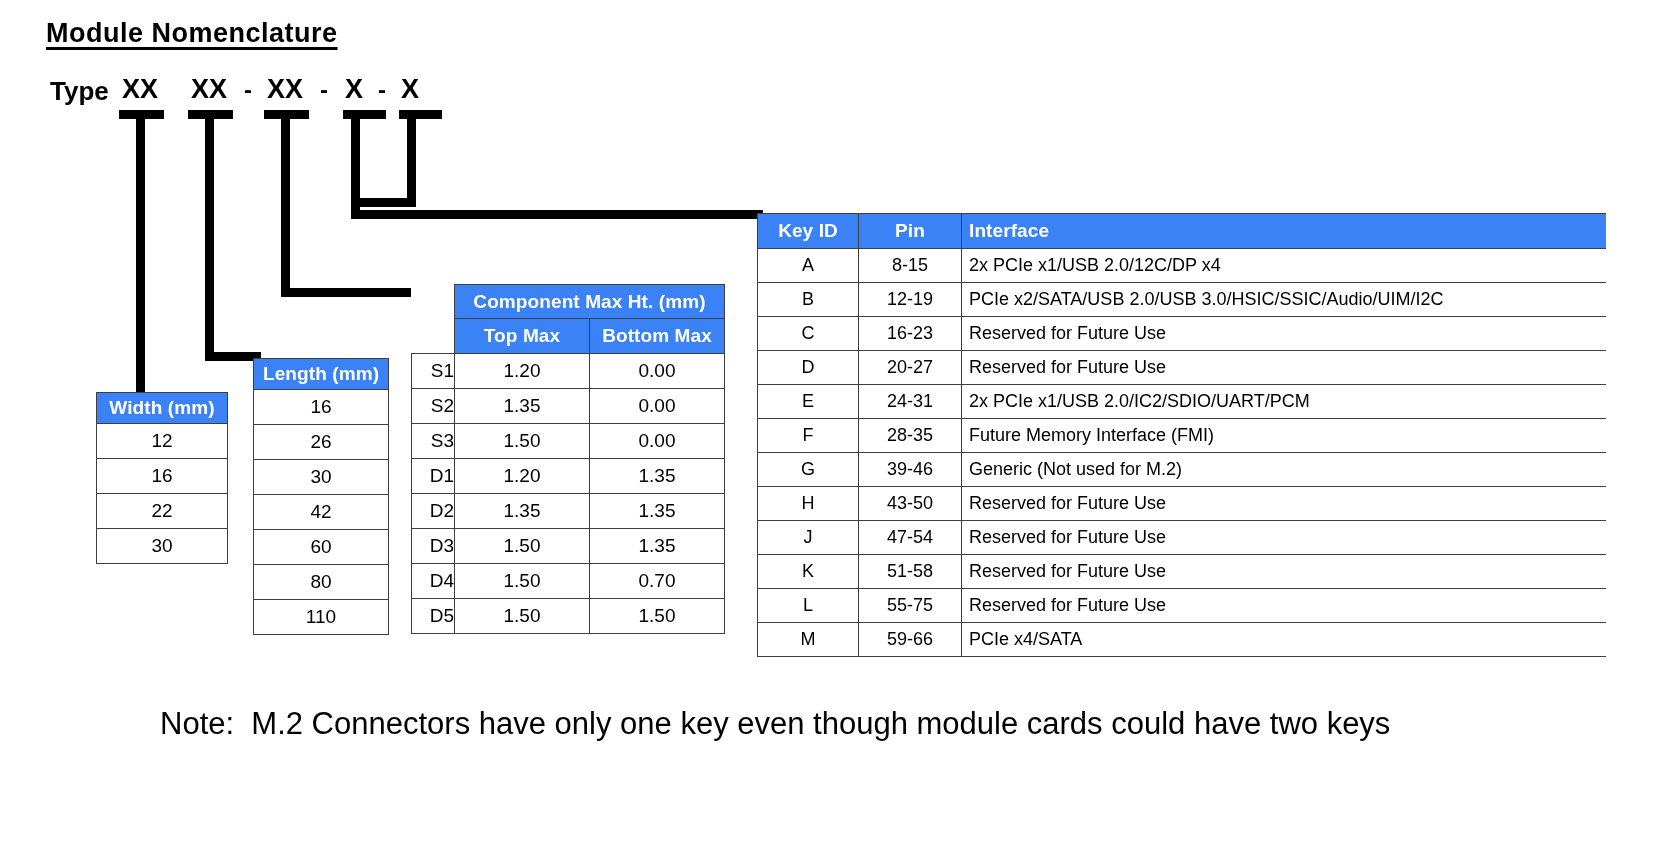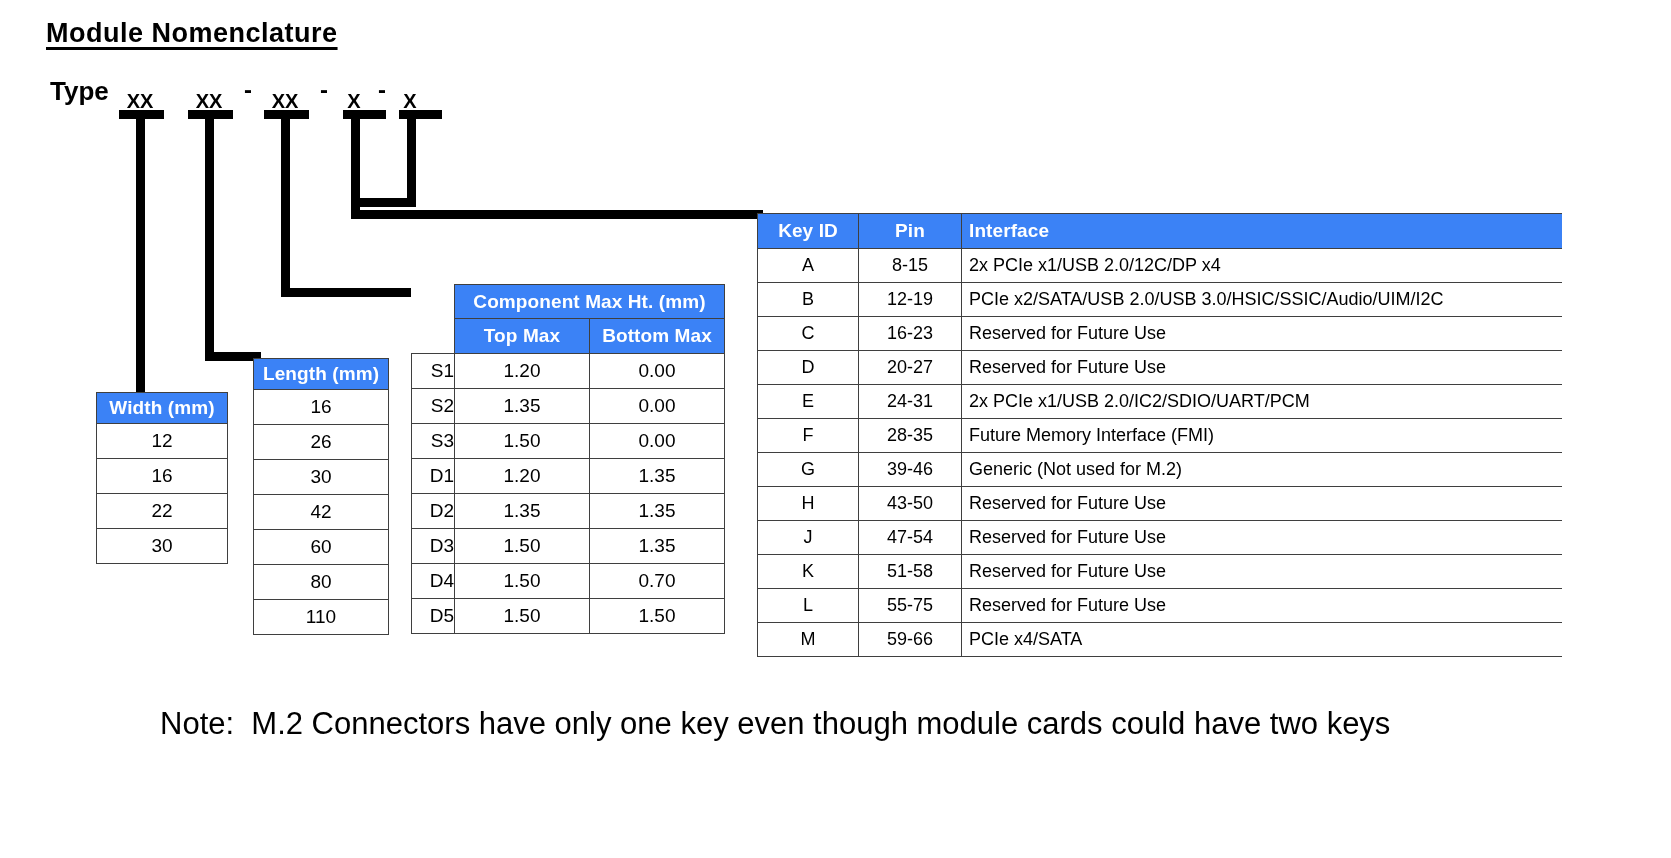--- a/index.html
+++ b/index.html
@@ -10,20 +10,21 @@
   body {
     font-family: "Liberation Sans", sans-serif;
     color: #000000;
   }
   #canvas {
     position: relative;
     width: 1562px;
     height: 858px;
     background: #ffffff;
     overflow: hidden;
+    padding-left: 44px;
   }
 
   
   .title {
     position: absolute;
     left: 46px;
     top: 18px;
     font-size: 27px;
     font-weight: bold;
     letter-spacing: 0.5px;
@@ -39,25 +40,24 @@
     left: 12px;
     top: 76px;
     font-size: 26px;
     font-weight: bold;
     white-space: nowrap;
     margin-left: 38px;
   }
   .nom {
     position: absolute;
     top: 74px;
-    font-size: 20px;
+    font-size: 27px;
     font-weight: bold;
     white-space: nowrap;
     text-align: center;
-    margin-top: 16px;
   }
   .nom-dash {
     position: absolute;
     top: 76px;
     font-size: 24px;
     font-weight: bold;
   }
 
   
   .seg {

